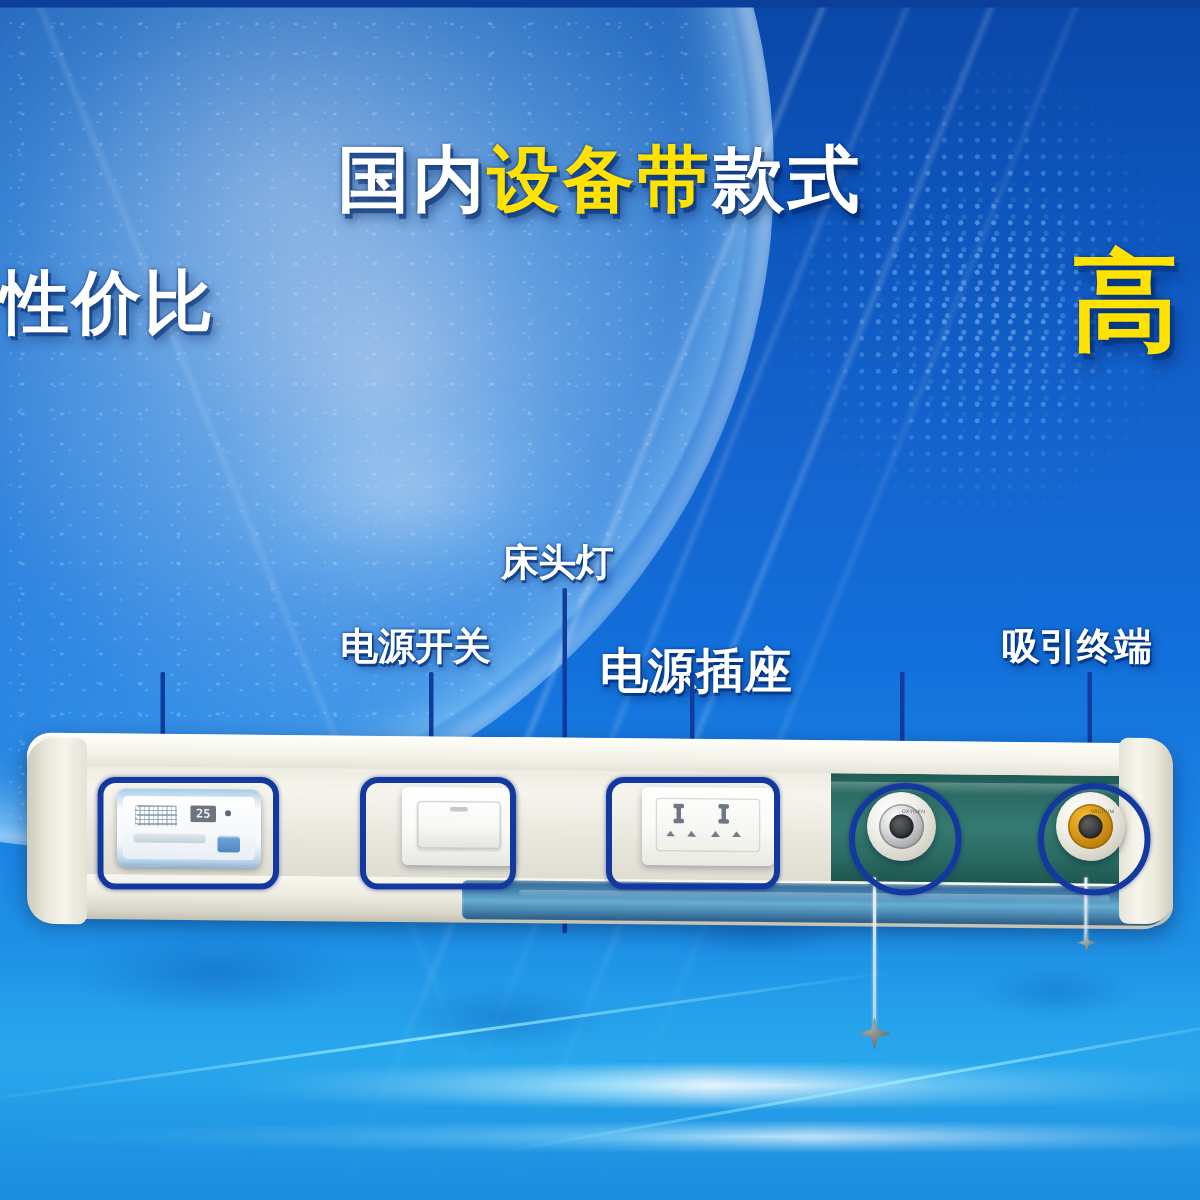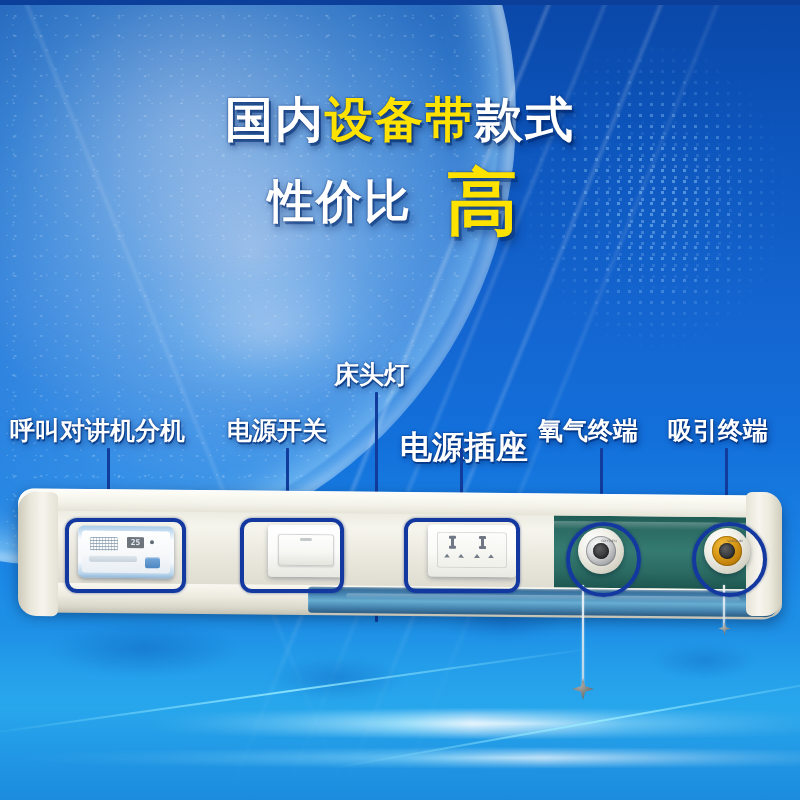--- a/index.html
+++ b/index.html
@@ -152,21 +152,21 @@
   .headline .w{color:#ffffff;}
   .headline .y{color:#ffe200;}
   .headline span{
     text-shadow:
       0 0 2px rgba(0,40,110,.9),
       2px 3px 0 rgba(0,40,110,.55),
       3px 5px 7px rgba(0,30,90,.55);
   }
   .subline{
     position:absolute;left:0;top:168px;width:787px;
-    display:flex;align-items:center;justify-content:center;gap:34px;
+    display:flex;align-items:center;justify-content:space-between;gap:34px;
     white-space:nowrap;
   }
   .subline .sub-a{
     font-size:46px;font-weight:bold;color:#ffffff;letter-spacing:2px;
     text-shadow:0 0 2px rgba(0,40,110,.9),2px 3px 0 rgba(0,40,110,.5),3px 5px 8px rgba(0,30,90,.5);
   }
   .subline .sub-b{
     font-size:72px;font-weight:bold;color:#ffe200;letter-spacing:1px;
     line-height:.95;
     text-shadow:0 0 2px rgba(0,40,110,.85),3px 4px 0 rgba(0,40,110,.45),4px 7px 10px rgba(0,30,90,.5);
@@ -400,25 +400,23 @@
   <div class="topbar"></div>
 
   <div class="headline">
     <span class="w">国内</span><span class="y">设备带</span><span class="w">款式</span>
   </div>
   <div class="subline">
     <span class="sub-a">性价比</span>
     <span class="sub-b">高</span>
   </div>
 
-  <div class="callout" style="left:10px;top:414px;font-size:25px;">呼叫对讲机分机</div>
   <div class="callout" style="left:227px;top:414px;font-size:25px;">电源开关</div>
   <div class="callout" style="left:334px;top:358px;font-size:25px;">床头灯</div>
   <div class="callout" style="left:400px;top:426px;font-size:32px;">电源插座</div>
-  <div class="callout" style="left:538px;top:414px;font-size:25px;">氧气终端</div>
   <div class="callout" style="left:668px;top:414px;font-size:25px;">吸引终端</div>
 
   <div class="leader" style="left:107px;top:448px;height:92px;"></div>
   <div class="leader" style="left:286px;top:448px;height:92px;"></div>
   <div class="leader" style="left:375px;top:392px;height:230px;"></div>
   <div class="leader" style="left:460px;top:448px;height:92px;"></div>
   <div class="leader" style="left:600px;top:448px;height:84px;"></div>
   <div class="leader" style="left:725px;top:448px;height:84px;"></div>
 
   <div class="unit">

